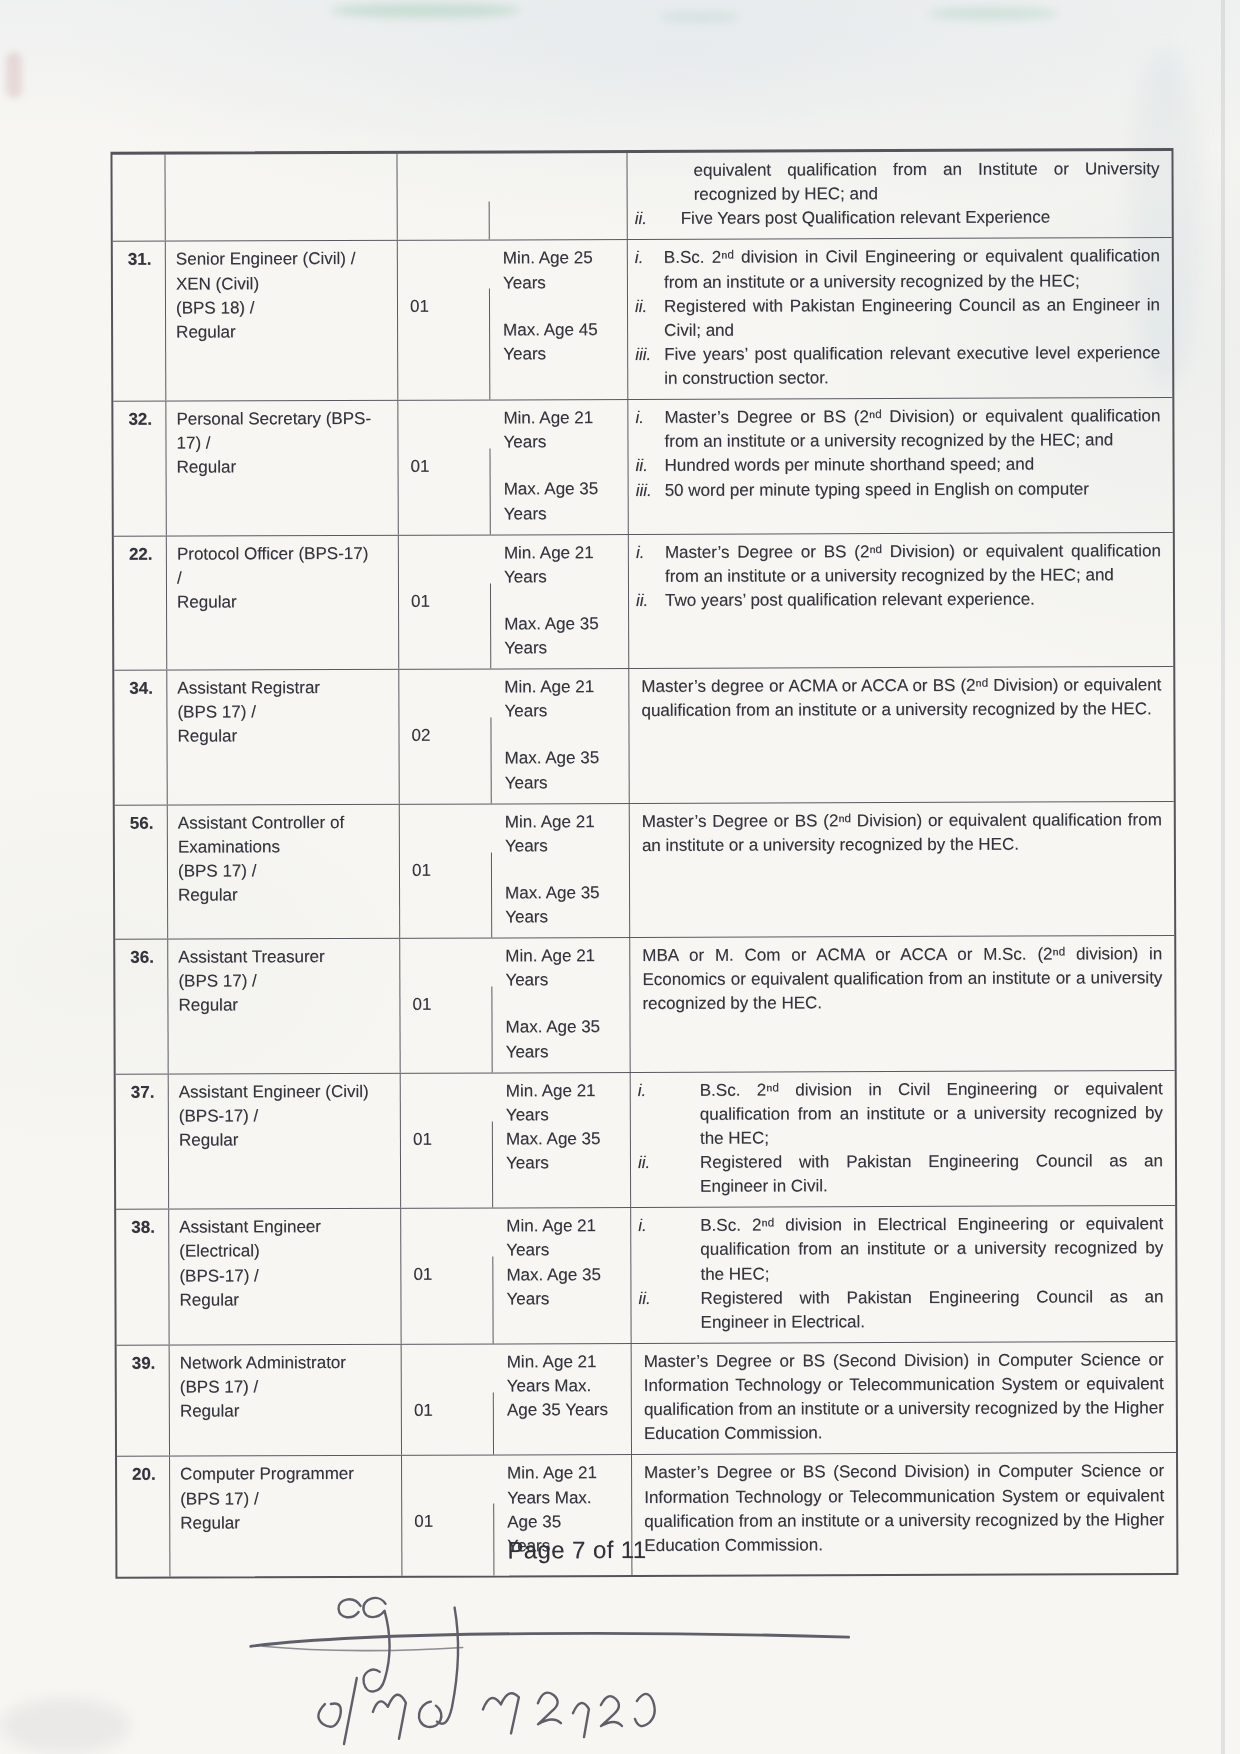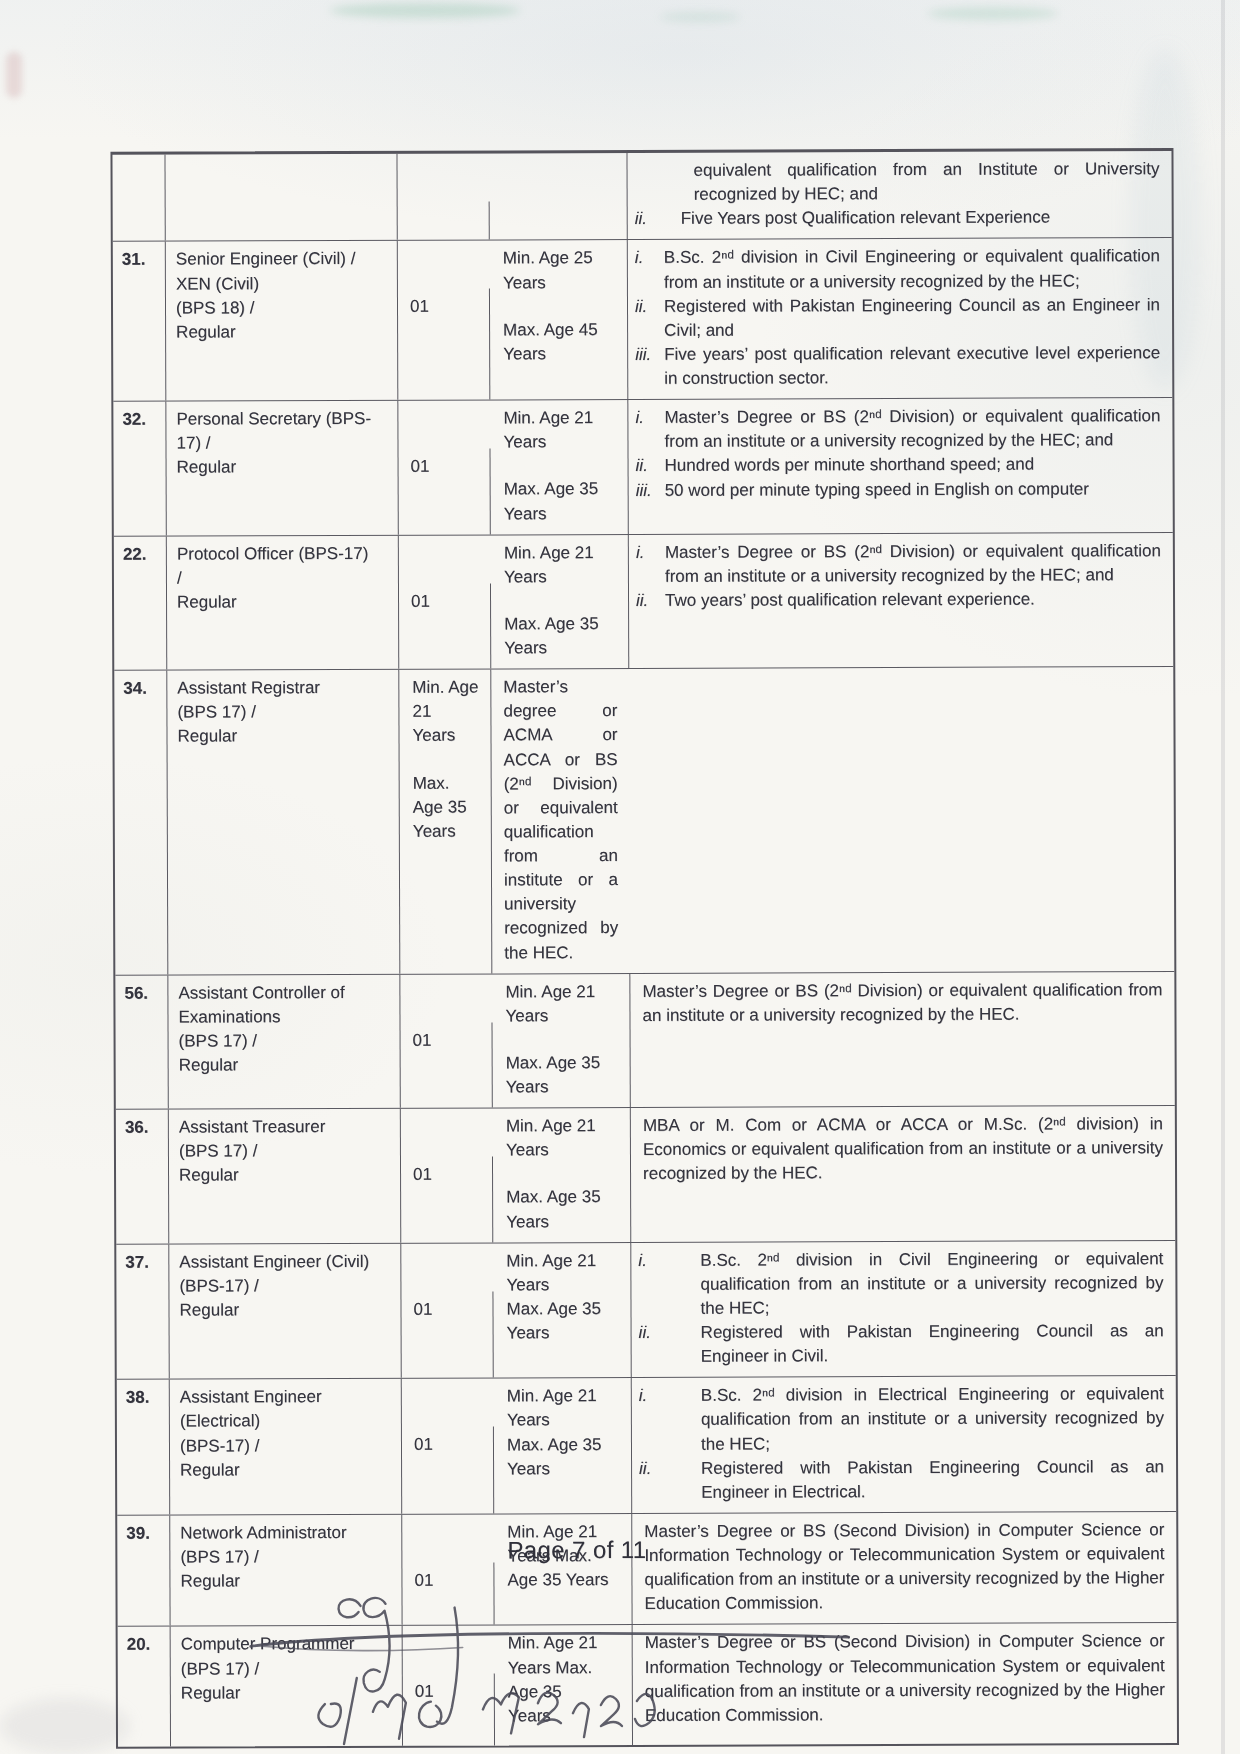--- a/index.html
+++ b/index.html
@@ -41,21 +41,21 @@
     text-shadow:.3px .3px .5px rgba(60,60,72,.38);
   }
   .trow{
     display:grid;
     grid-template-columns:53px 232px 92px 138px 1fr;
   }
   .trow + .trow{border-top:1.6px solid #5a5961;}
   .trow:last-child{min-height:120px;}
   .cell{border-right:1.3px solid #5a5961;padding:6px 8px 8px 10px;}
   .cell:last-child{border-right:none;}
-  .c-sno{font-weight:700;padding-left:9px;}
+  .c-sno{font-weight:700;padding-left:15px;}
   .c-pos{padding-right:12px;}
   .c-posts{padding-left:12px;margin-top:48px;}
   .c-age{padding-left:13px;}
   .c-qual{padding:6px 12px 8px 6px;}
   .gap{height:23px;}
   .qual-item{display:flex;align-items:flex-start;}
   .qual-item .marker{flex:0 0 auto;min-width:29px;padding-left:1px;font-style:italic;}
   .qual-item .qtext{flex:1 1 auto;text-align:justify;}
   .qual-plain{text-align:justify;padding-left:6px;}
   .qual-indent{padding-left:30px;}
@@ -187,20 +187,21 @@
             </div>
           </div>
   </div>
         <div class="trow">
     <div class="cell c-sno">34.</div>
     <div class="cell c-pos">
             <div>Assistant Registrar</div>
             <div>(BPS 17) /</div>
             <div>Regular</div>
           </div>
+    <div class="cell c-posts">02</div>
     <div class="cell c-age">
             <div>Min. Age 21</div>
             <div>Years</div>
             <div class="gap"></div>
             <div>Max. Age 35</div>
             <div>Years</div>
           </div>
     <div class="cell c-qual">
             <div class="qual-plain">Master’s degree or ACMA or ACCA or BS (2ⁿᵈ Division) or equivalent qualification from an institute or a university recognized by the HEC.</div>
           </div>

